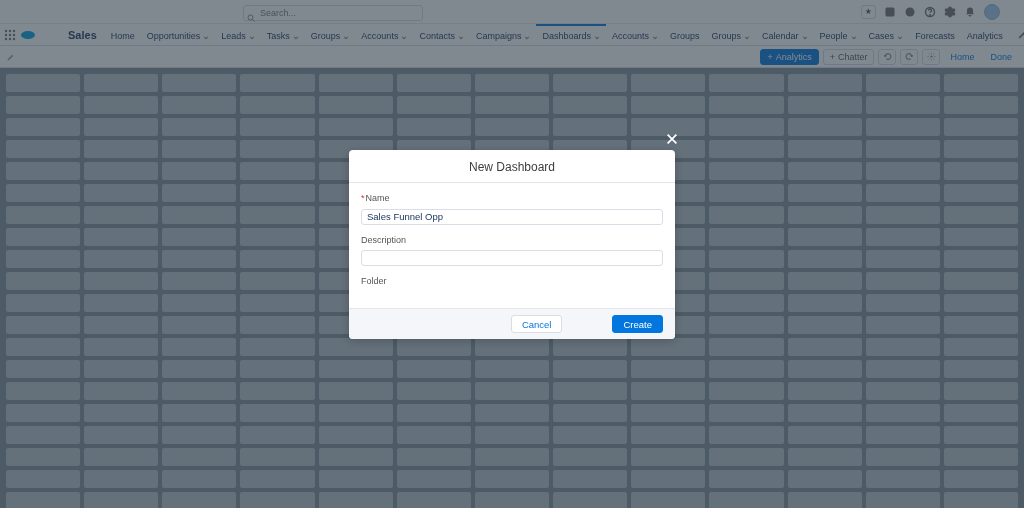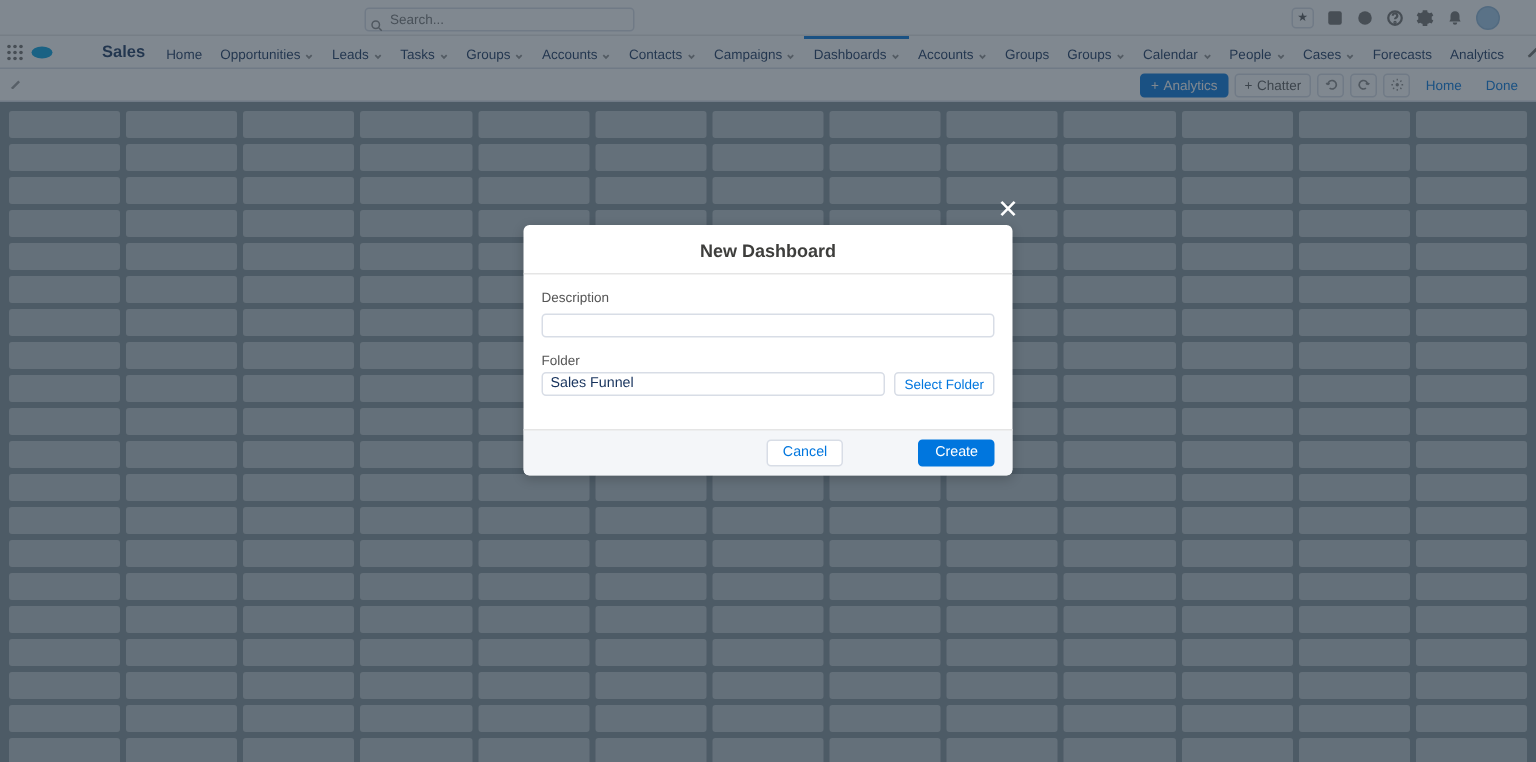--- a/index.html
+++ b/index.html
@@ -37,21 +37,21 @@
   
   .canvas { position:relative; width:100%; height:calc(100% - 68px); background:#819096; padding:6px; }
   .grid { display:grid; grid-template-columns: repeat(13, 1fr); grid-auto-rows: 18px; gap:4px; width:100%; height:100%; }
   .grid-cell { background:#bac2c7; border-radius:2px; }
   
   .overlay { position:absolute; inset:0; background:rgba(43,57,70,0.6); display:flex; justify-content:center; padding-top:150px; }
   .modal-wrap { position:relative; }
   .close-x { position:absolute; top:-18px; right:-4px; color:#fff; cursor:pointer; }
   .close-x svg { width:14px; height:14px; }
   .modal { width:326px; background:#fff; border-radius:4px; box-shadow:0 2px 8px rgba(0,0,0,.2); overflow:hidden; }
-  .modal-header { text-align:center; padding:10px 12px 8px; border-bottom:1px solid #e5e5e5; font-size:12px; color:#3e3e3c;font-weight:bold; }
+  .modal-header { text-align:center; padding:10px 12px 8px; border-bottom:1px solid #e5e5e5; font-size:12px; color:#3e3e3c; }
   .modal-body { padding:10px 12px 12px; }
   .field { margin-bottom:10px; }
   .field-label { font-size:9px; color:#555; display:block; margin-bottom:3px; }
   .req::before { content:"*"; color:#c23934; margin-right:1px; }
   .text-input { width:100%; height:16px; border:1px solid #d8dde6; border-radius:3px; font-size:9.5px; padding:0 5px; color:#16325c; }
   .folder-row { display:flex; gap:6px; align-items:center; }
   .folder-row .text-input { flex:1; }
   .select-folder { height:16px; font-size:9px; padding:0 6px; border:1px solid #d8dde6; border-radius:3px; color:#0076de; background:#fff; cursor:pointer; white-space:nowrap; }
   .modal-footer { background:#f4f6f9; border-top:1px solid #e5e5e5; padding:6px 12px; display:flex; justify-content:flex-end; gap:6px; }
   .mbtn { height:18px; font-size:9.5px; padding:0 10px; border-radius:3px; cursor:pointer; }
@@ -528,29 +528,29 @@
     <span class="close-x">
       <svg viewBox="0 0 16 16" stroke="currentColor" stroke-width="2">
           <line x1="3" y1="3" x2="13" y2="13"></line>
           <line x1="13" y1="3" x2="3" y2="13"></line>
         </svg>
     </span>
     <div class="modal">
       <div class="modal-header">New Dashboard</div>
       <div class="modal-body">
         <div class="field">
+          <label class="field-label req">Name</label>
+          <input class="text-input" value="Sales Funnel Opp" style="">
+        </div>
+        <div class="field">
           <label class="field-label">Description</label>
           <input class="text-input" value="" style="">
         </div>
         <div class="field">
           <label class="field-label">Folder</label>
-          <div class="folder-row">
-            <input class="text-input" value="Sales Funnel" style="">
-            <button class="select-folder">Select Folder</button>
-          </div>
         </div>
       </div>
       <div class="modal-footer">
         <button class="mbtn neutral">Cancel</button>
         <button class="mbtn brand">Create</button>
       </div>
     </div>
   </div>
 </div>
 

